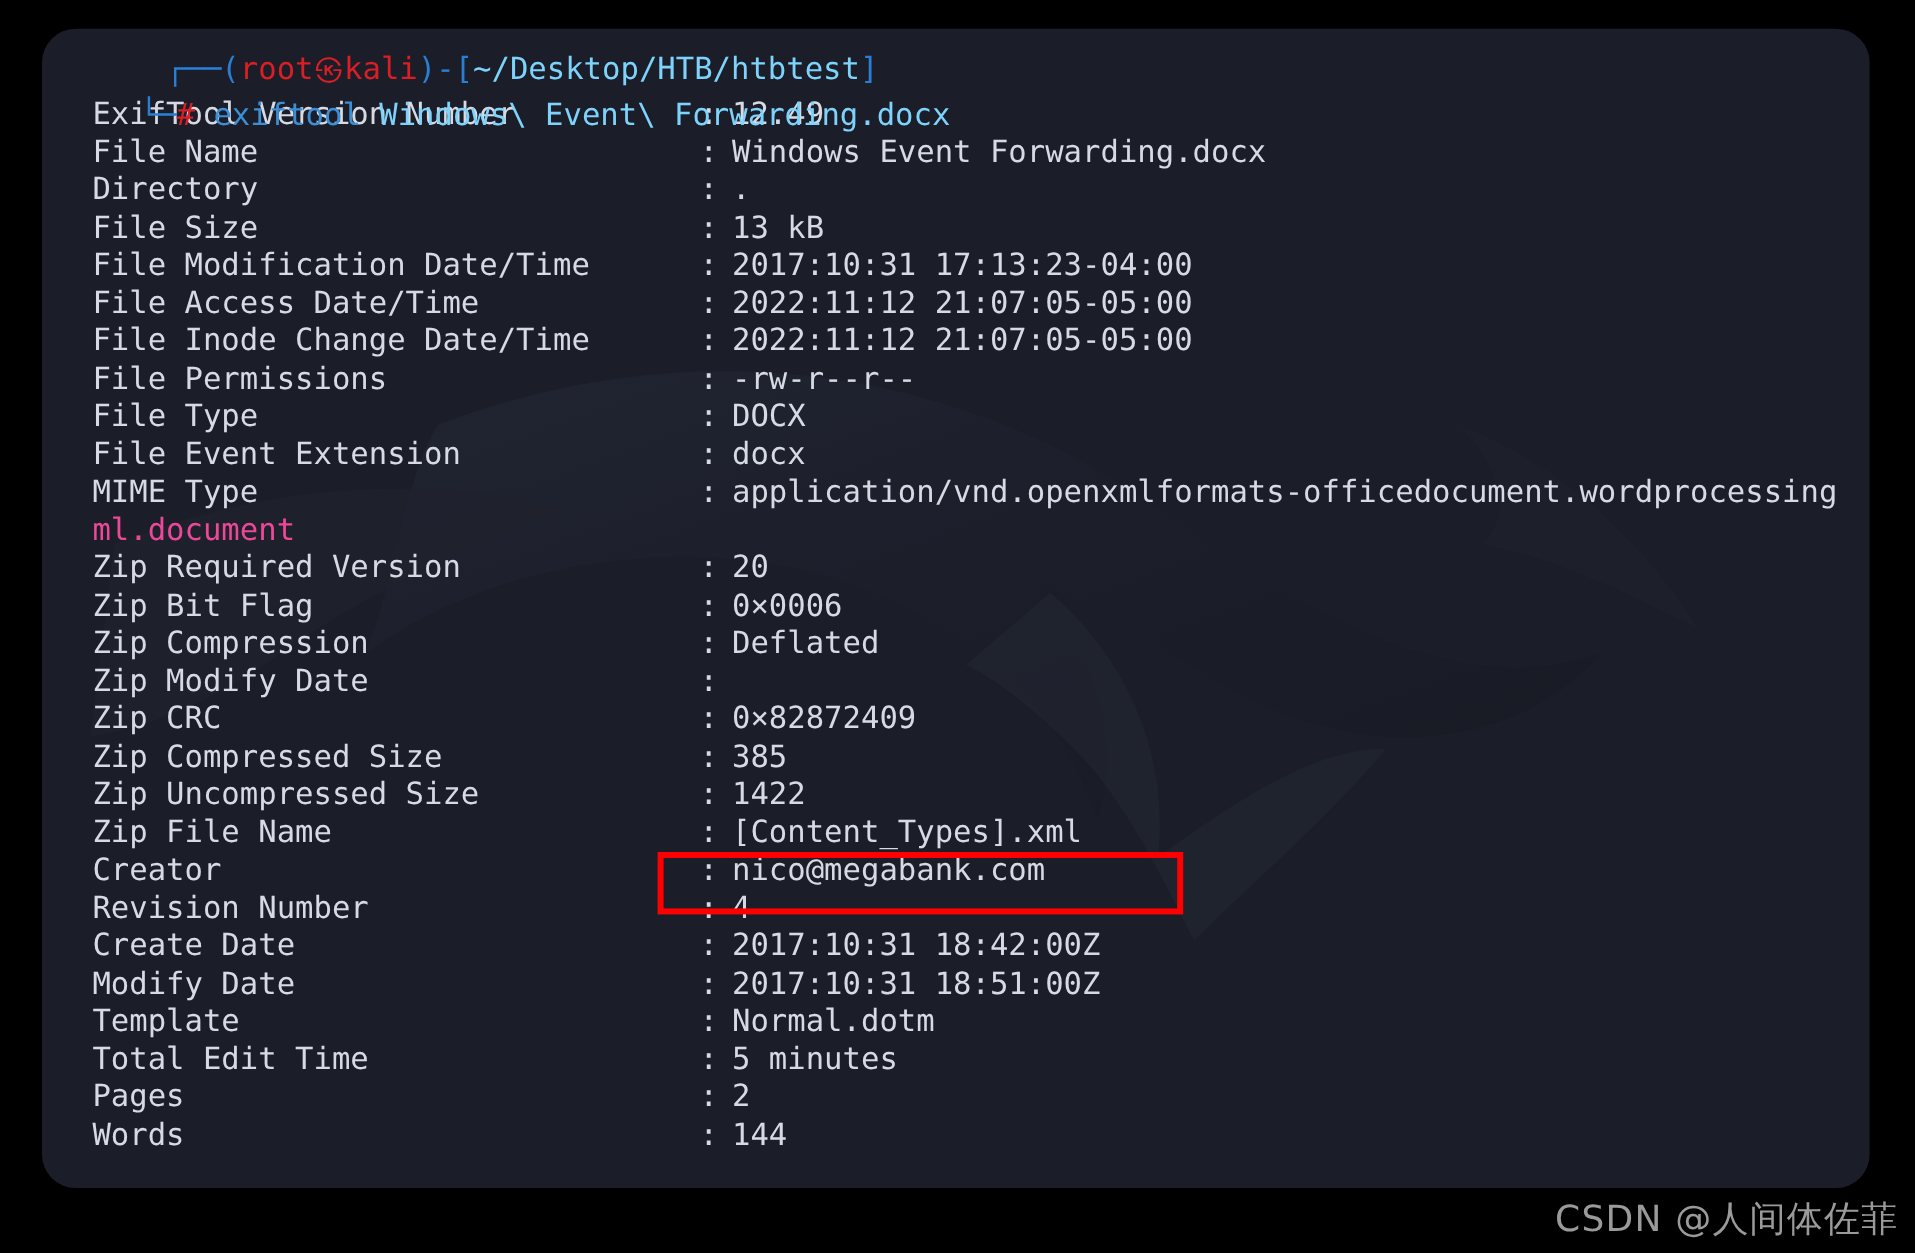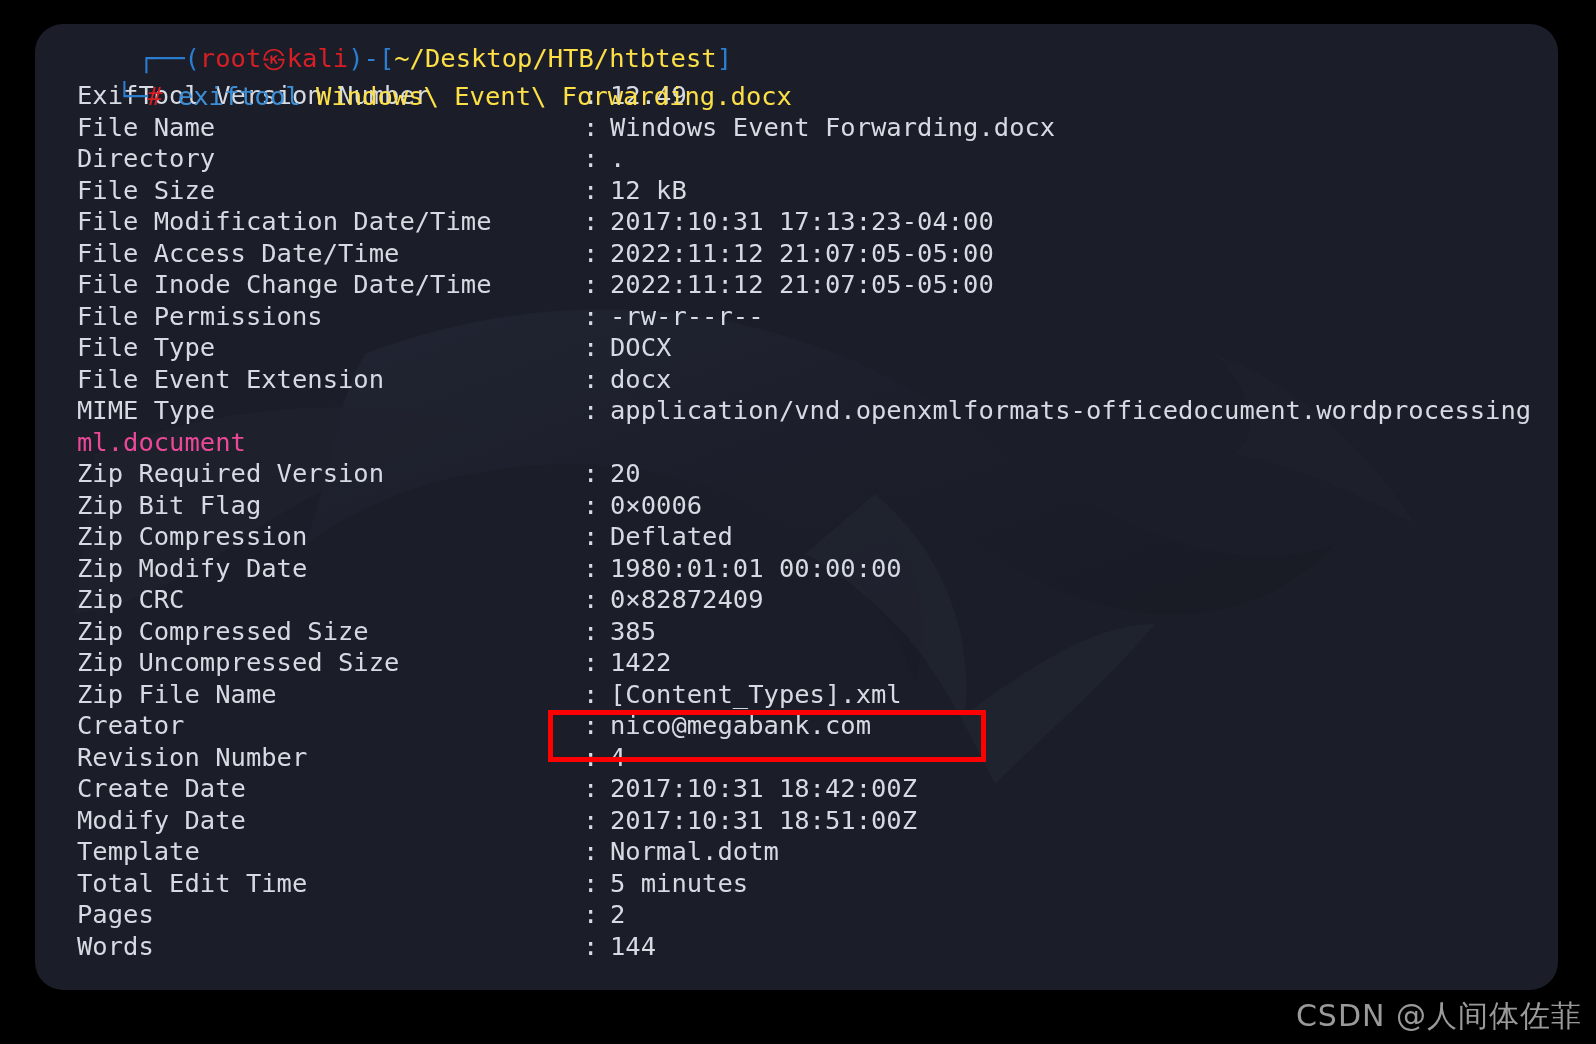--- a/index.html
+++ b/index.html
@@ -31,21 +31,21 @@
   #dragon {
     position: absolute;
     left: 0; top: 0;
     width: 100%; height: 100%;
     pointer-events: none;
     opacity: 1;
   }
   .p-red    { color: #d81f25; }
   .p-blue   { color: #2a7fd4; }
   .p-cyan   { color: #3c8fd6; }
-  .p-white  { color: #fde047; }
+  .p-white  { color: #7dd3fc; }
 
   
   #clipped-prompt {
     position: absolute;
     left: 42px;
     top: -13px;
     height: 31.5px;
     font-size: 25.5px;
     line-height: 31.5px;
     white-space: pre;
@@ -179,21 +179,21 @@
       <span class="v">Windows Event Forwarding.docx</span>
     </div>
     <div class="row">
       <span class="k">Directory</span>
       <span class="c">:</span>
       <span class="v">.</span>
     </div>
     <div class="row">
       <span class="k">File Size</span>
       <span class="c">:</span>
-      <span class="v">12 kB</span>
+      <span class="v">13 kB</span>
     </div>
     <div class="row">
       <span class="k">File Modification Date/Time</span>
       <span class="c">:</span>
       <span class="v">2017:10:31 17:13:23-04:00</span>
     </div>
     <div class="row">
       <span class="k">File Access Date/Time</span>
       <span class="c">:</span>
       <span class="v">2022:11:12 21:07:05-05:00</span>
@@ -239,21 +239,20 @@
       <span class="v">0×0006</span>
     </div>
     <div class="row">
       <span class="k">Zip Compression</span>
       <span class="c">:</span>
       <span class="v">Deflated</span>
     </div>
     <div class="row">
       <span class="k">Zip Modify Date</span>
       <span class="c">:</span>
-      <span class="v">1980:01:01 00:00:00</span>
     </div>
     <div class="row">
       <span class="k">Zip CRC</span>
       <span class="c">:</span>
       <span class="v">0×82872409</span>
     </div>
     <div class="row">
       <span class="k">Zip Compressed Size</span>
       <span class="c">:</span>
       <span class="v">385</span>

